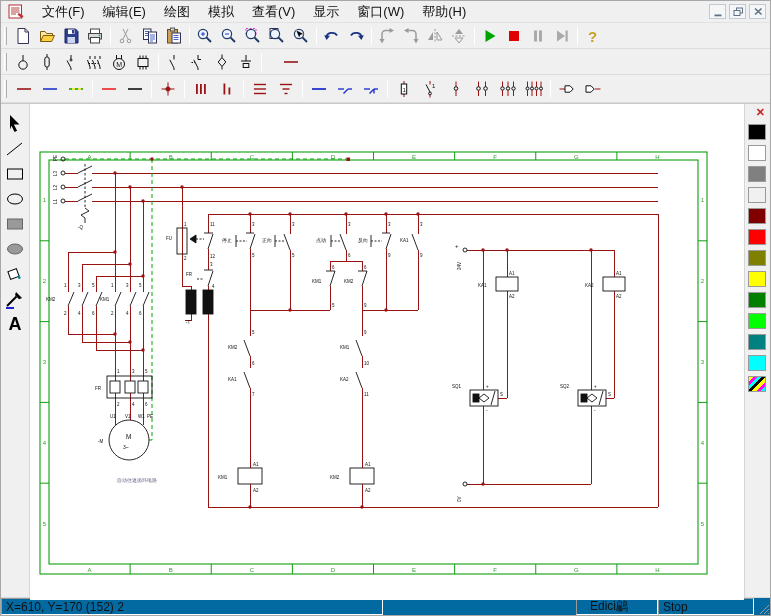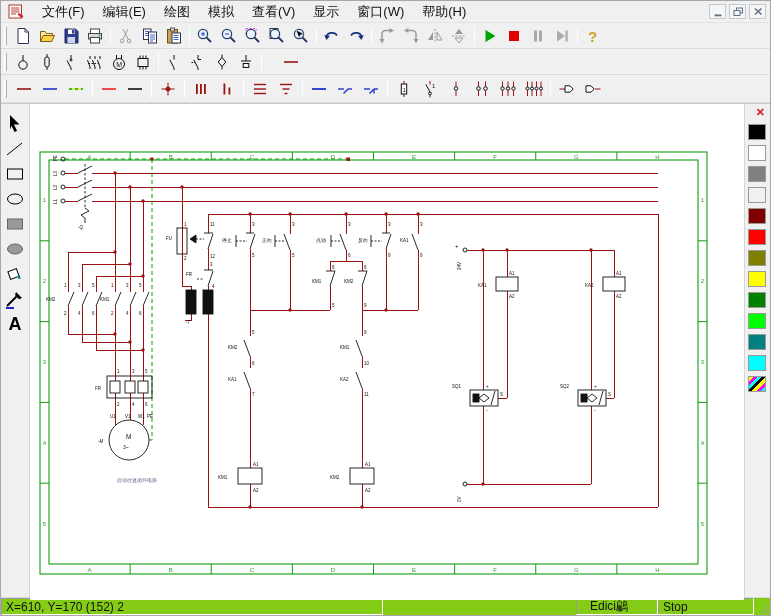--- a/index.html
+++ b/index.html
@@ -27,21 +27,21 @@
   #main { flex:1; display:flex; border-top:1px solid #c8c8c8; background:#f0f0f0; min-height:0; }
   #toolpanel { width:30px; background:#f0f0f0; border-right:1px solid #d5d5d5; display:flex; flex-direction:column; align-items:center; padding-top:8px; }
   .toolbtn { width:24px; height:24px; display:flex; align-items:center; justify-content:center; margin-bottom:1px; border:1px solid transparent; }
   #canvas { width:714px; background:#ffffff; position:relative; }
   #colorpanel { width:27px; background:#f0f0f0; border-left:1px solid #d5d5d5; display:flex; flex-direction:column; align-items:center; }
   #palclose { width:16px; height:14px; margin:2px 0 4px 6px; color:#c22; font-size:11px; font-weight:bold; text-align:center; line-height:13px; }
   .swatch { width:18px; height:16px; border:1px solid #9a9a9a; margin-bottom:5px; }
   .swatch.rainbow { background:repeating-linear-gradient(135deg,#ffff00 0 3px,#ff00ff 3px 6px,#00ffff 6px 9px,#000000 9px 12px); }
 
   
-  #statusbar { height:18px; display:flex; align-items:stretch; background:#84cc16; border-top:1px solid #d8d8d8; font-size:12px; color:#111; }
+  #statusbar { height:18px; display:flex; align-items:stretch; background:#0369a1; border-top:1px solid #d8d8d8; font-size:12px; color:#111; }
   .scell { border:1px solid; border-color:#9a9a9a #ffffff #ffffff #9a9a9a; padding:0 4px; display:flex; align-items:center; white-space:nowrap; }
   #sc1 { width:382px; }
   .sgap { flex:1; }
   #sc2 { width:82px;padding-left:13px; } #sc3 { width:96px; }
   #sgrip { width:16px; display:flex; align-items:flex-end; justify-content:flex-end; }
   svg text { font-family:"Liberation Sans", sans-serif; }
 </style>
 </head>
 <body>
 

